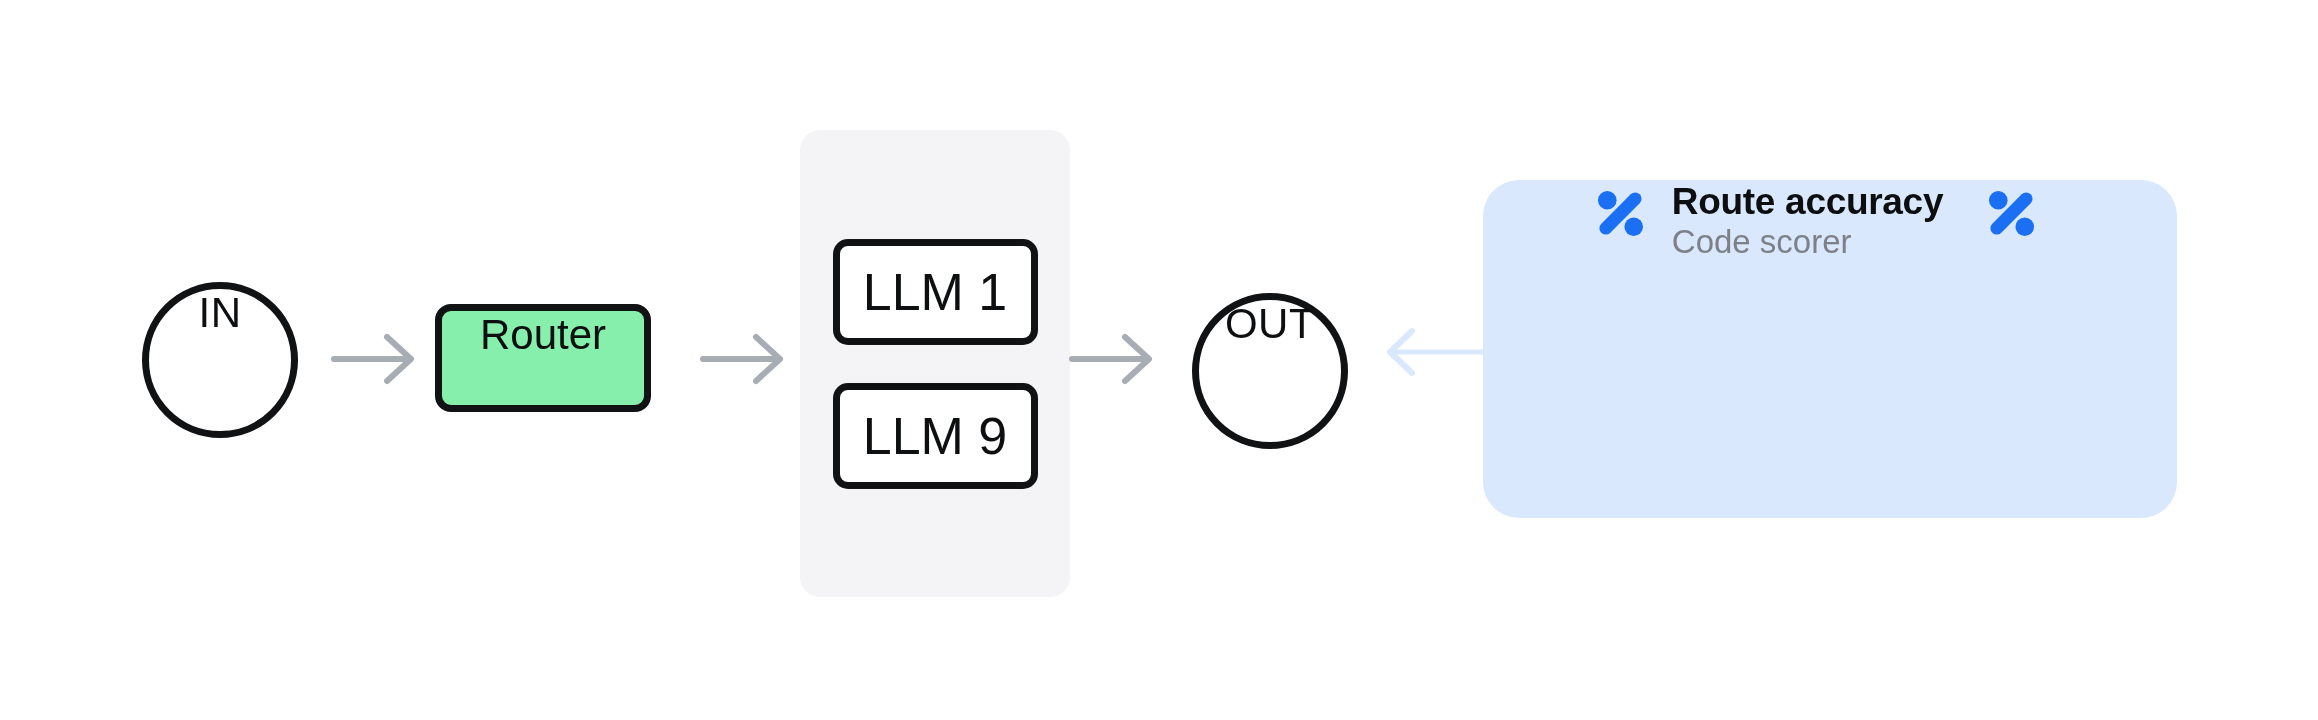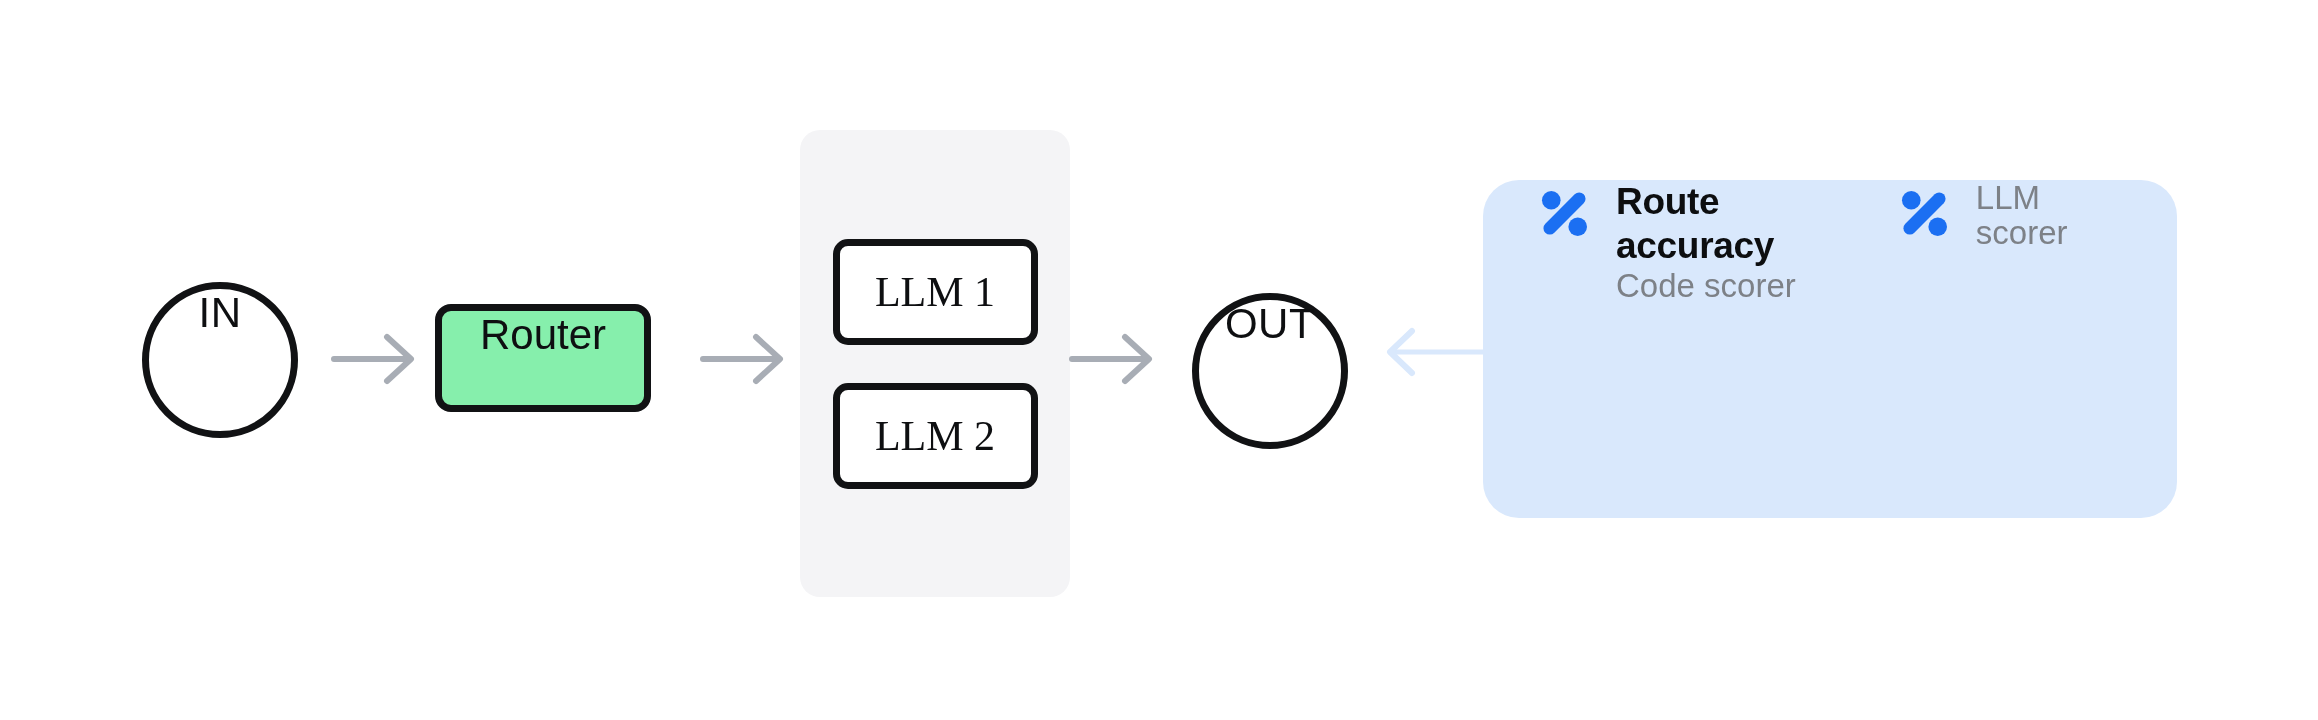--- a/index.html
+++ b/index.html
@@ -72,24 +72,23 @@
     gap:38px;
   }
   .llm-box{
     width:205px; height:106px;
     border:7px solid var(--node-border);
     border-radius:15px;
     background:#ffffff;
     display:flex;
     align-items:center;
     justify-content:center;
-    font-size:42px;
+    font-size:52px;
     font-weight:500;
     color:var(--ink);
-    font-family:Liberation Serif, serif;
   }
   
   .arrow{ position:absolute; }
   .arrow.a1{ left:330px; top:333px; }
   .arrow.a2{ left:699px; top:333px; }
   .arrow.a3{ left:1068px; top:333px; }
   .arrow.a4{ left:1386px; top:326px; }
   
   .callout{
     position:absolute;
@@ -152,21 +151,21 @@
       <path d="M4 26 H76" stroke="#a8adb5"></path>
       <path d="M57 4 L81 26 L57 48" stroke="#a8adb5"></path>
     </g>
   </svg>
 
   <div class="llm-stack">
     <div class="llm-box">
       <span>LLM 1</span>
     </div>
     <div class="llm-box">
-      <span>LLM 2</span>
+      <span>LLM 9</span>
     </div>
   </div>
 
   <svg class="arrow a3" width="88" height="52" viewBox="0 0 88 52">
     <g fill="none" stroke-width="6" stroke-linecap="round" stroke-linejoin="round">
       <path d="M4 26 H76" stroke="#a8adb5"></path>
       <path d="M57 4 L81 26 L57 48" stroke="#a8adb5"></path>
     </g>
   </svg>
 
@@ -199,18 +198,17 @@
 
     <div class="scorer-row">
       <svg class="scorer-icon" viewBox="0 0 48 48">
         <g fill="#1b6ff2">
           <circle cx="10.5" cy="10.5" r="9.5"></circle>
           <circle cx="37.5" cy="37.5" r="9.5"></circle>
         </g>
         <path d="M9 39 L39 9" fill="none" stroke-width="13" stroke-linecap="round" stroke="#1b6ff2"></path>
       </svg>
       <div>
-        <div class="scorer-subtitle">LLM scorer</div>
       </div>
     </div>
 
   </div>
 </div>
 
 </body></html>

